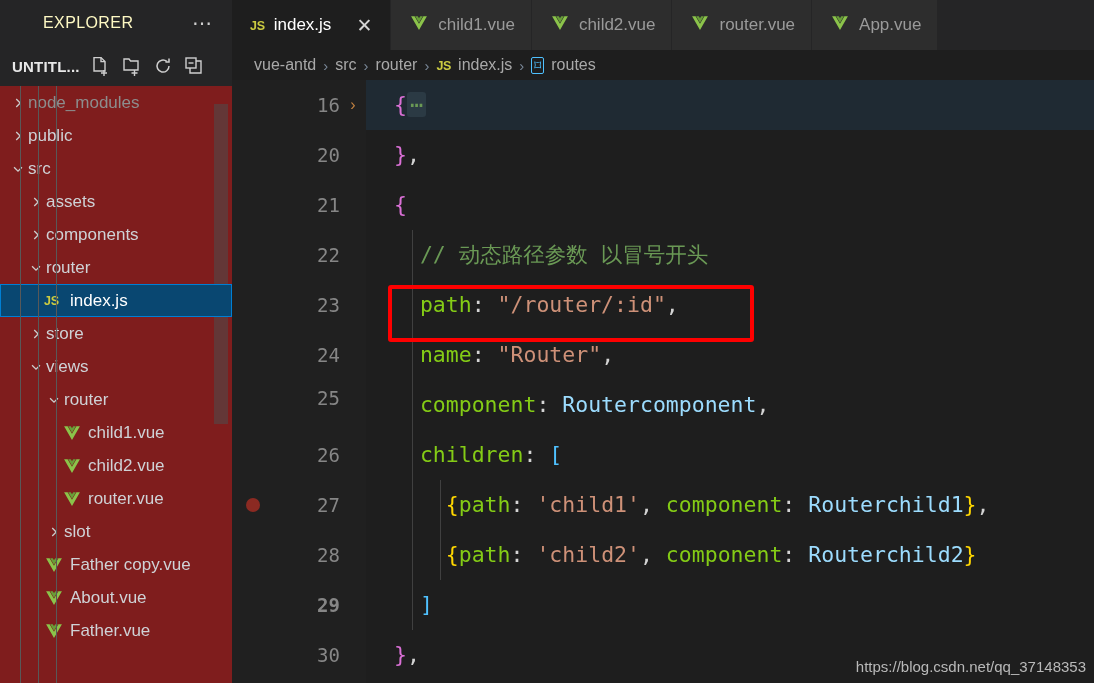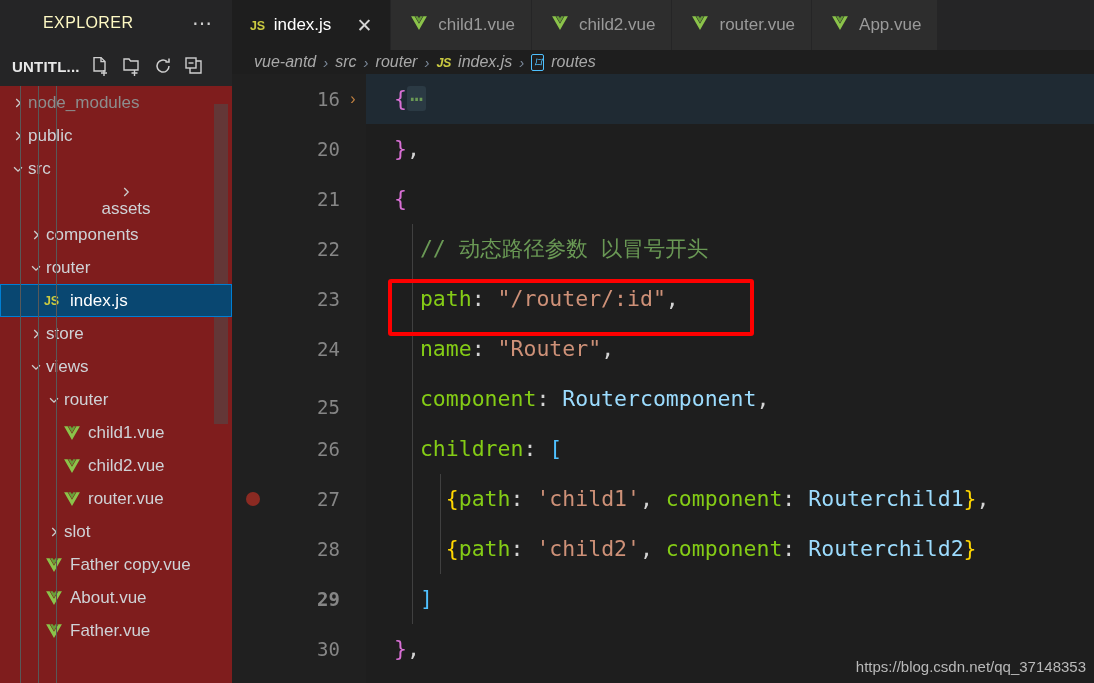--- a/index.html
+++ b/index.html
@@ -91,23 +91,23 @@
   .tab .tlabel { font-size: 17px; color: #9a9a9a; white-space: nowrap; }
   .tab.active { background: #1e1e1e; }
   .tab.active .tlabel { color: #ffffff; }
   .tab .close {
     margin-left: 14px; width: 20px; height: 20px;
     display: flex; align-items: center; justify-content: center;
     color: #d4d4d4; font-size: 19px; line-height: 1;
   }
 
   .breadcrumb {
-    height: 24px; flex: none; display: flex; align-items: center;
+    height: 30px; flex: none; display: flex; align-items: center;
     gap: 7px; padding-left: 22px; background: #1e1e1e;
-    font-size: 16px; color: #a9a9a9; font-style: italic;
+    font-size: 16px; color: #a9a9a9;
   }
   .crumb { display: flex; align-items: center; gap: 7px; cursor: pointer; }
   .sep { color: #7a8899; font-size: 15px; }
   .crumb-sym {
     color: #4fc1ff; font-size: 13.5px; border: 1px solid #4fc1ff;
     border-radius: 2px; padding: 0 2px; line-height: 15px;
   }
 
   
   .editor { flex: 1 1 auto; position: relative; background: #1e1e1e; overflow: hidden; }
@@ -221,21 +221,21 @@
           <span class="rlabel">public</span>
         </div>
         <div class="row" style="padding-left: 8px;">
           <span class="twisty">
             <svg width="14" height="14" viewBox="0 0 16 16" fill="none" stroke="#cccccc" stroke-width="1.5">
               <path d="M3.5 6L8 10.5 12.5 6"></path>
             </svg>
           </span>
           <span class="rlabel">src</span>
         </div>
-        <div class="row" style="padding-left: 26px; flex-direction: column;">
+        <div class="row" style="padding-left: 26px;">
           <span class="twisty">
             <svg width="14" height="14" viewBox="0 0 16 16" fill="none" stroke="#cccccc" stroke-width="1.5">
               <path d="M6 3.5L10.5 8 6 12.5"></path>
             </svg>
           </span>
           <span class="rlabel">assets</span>
         </div>
         <div class="row" style="padding-left: 26px;">
           <span class="twisty">
             <svg width="14" height="14" viewBox="0 0 16 16" fill="none" stroke="#cccccc" stroke-width="1.5">
@@ -425,21 +425,21 @@
           <div class="code-line" style="top: 100px;"><span class="txt"><span class="k-br1">{</span></span></div>
           <div class="ln-num" style="top: 150px;">22</div>
           <div class="code-line" style="top: 150px;"><span class="txt"><span class="k-cmt">  // 动态路径参数 以冒号开头</span></span></div>
           <div class="indent" style="left: 180px; top: 150px; height: 50px;"></div>
           <div class="ln-num" style="top: 200px;">23</div>
           <div class="code-line" style="top: 200px;"><span class="txt"><span class="k-prop">  path</span><span class="k-punc">: </span><span class="k-str">"/router/:id"</span><span class="k-punc">,</span></span></div>
           <div class="indent" style="left: 180px; top: 200px; height: 50px;"></div>
           <div class="ln-num" style="top: 250px;">24</div>
           <div class="code-line" style="top: 250px;"><span class="txt"><span class="k-prop">  name</span><span class="k-punc">: </span><span class="k-str">"Router"</span><span class="k-punc">,</span></span></div>
           <div class="indent" style="left: 180px; top: 250px; height: 50px;"></div>
-          <div class="ln-num" style="top: 308px;">25</div>
+          <div class="ln-num" style="top: 293px;">25</div>
           <div class="code-line" style="top: 300px;"><span class="txt"><span class="k-prop">  component</span><span class="k-punc">: </span><span class="k-ident">Routercomponent</span><span class="k-punc">,</span></span></div>
           <div class="indent" style="left: 180px; top: 300px; height: 50px;"></div>
           <div class="ln-num" style="top: 350px;">26</div>
           <div class="code-line" style="top: 350px;"><span class="txt"><span class="k-prop">  children</span><span class="k-punc">: </span><span class="k-br3">[</span></span></div>
           <div class="indent" style="left: 180px; top: 350px; height: 50px;"></div>
           <div class="ln-num" style="top: 400px;">27</div>
           <div class="breakpoint" style="top: 418px;"></div>
           <div class="code-line" style="top: 400px;"><span class="txt"><span class="k-punc">    </span><span class="k-br2">{</span><span class="k-prop">path</span><span class="k-punc">: </span><span class="k-str">'child1'</span><span class="k-punc">, </span><span class="k-prop">component</span><span class="k-punc">: </span><span class="k-ident">Routerchild1</span><span class="k-br2">}</span><span class="k-punc">,</span></span></div>
           <div class="indent" style="left: 180px; top: 400px; height: 50px;"></div>
           <div class="indent" style="left: 208px; top: 400px; height: 50px;"></div>

